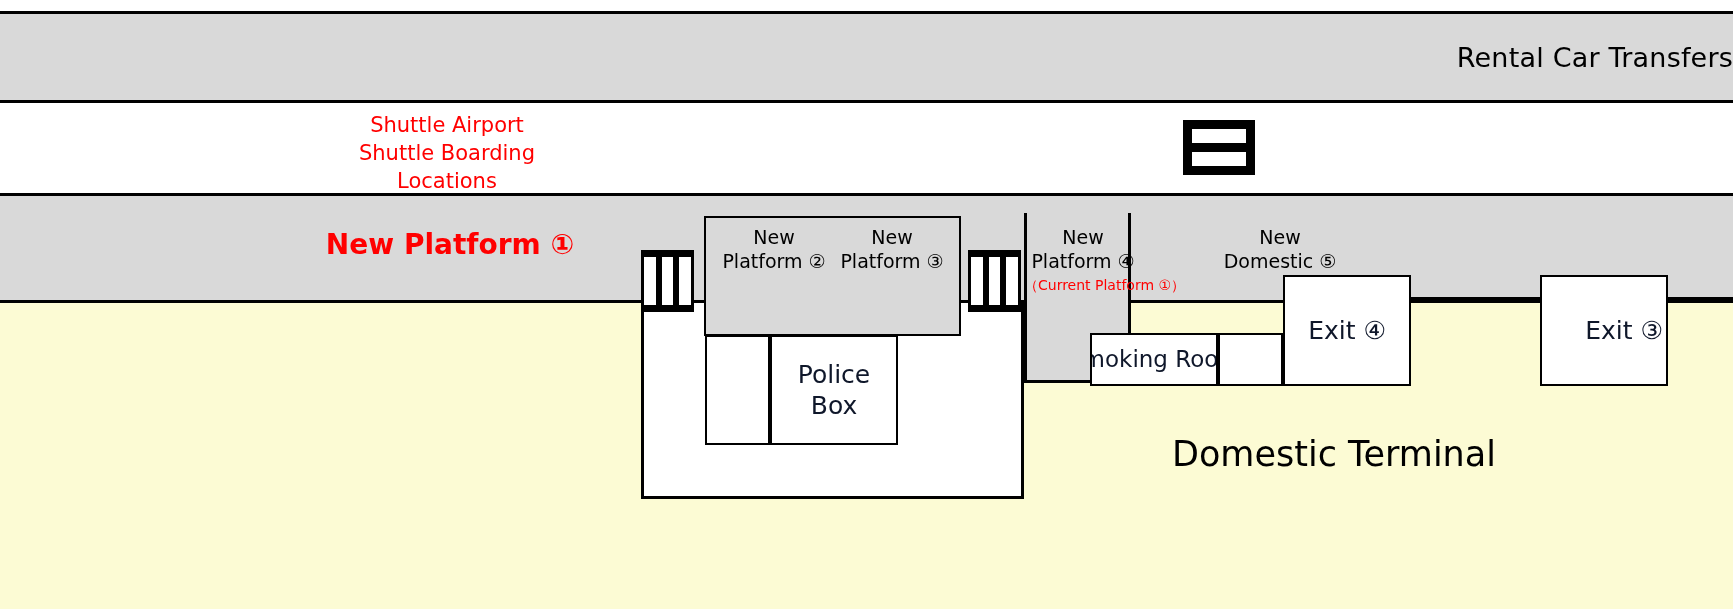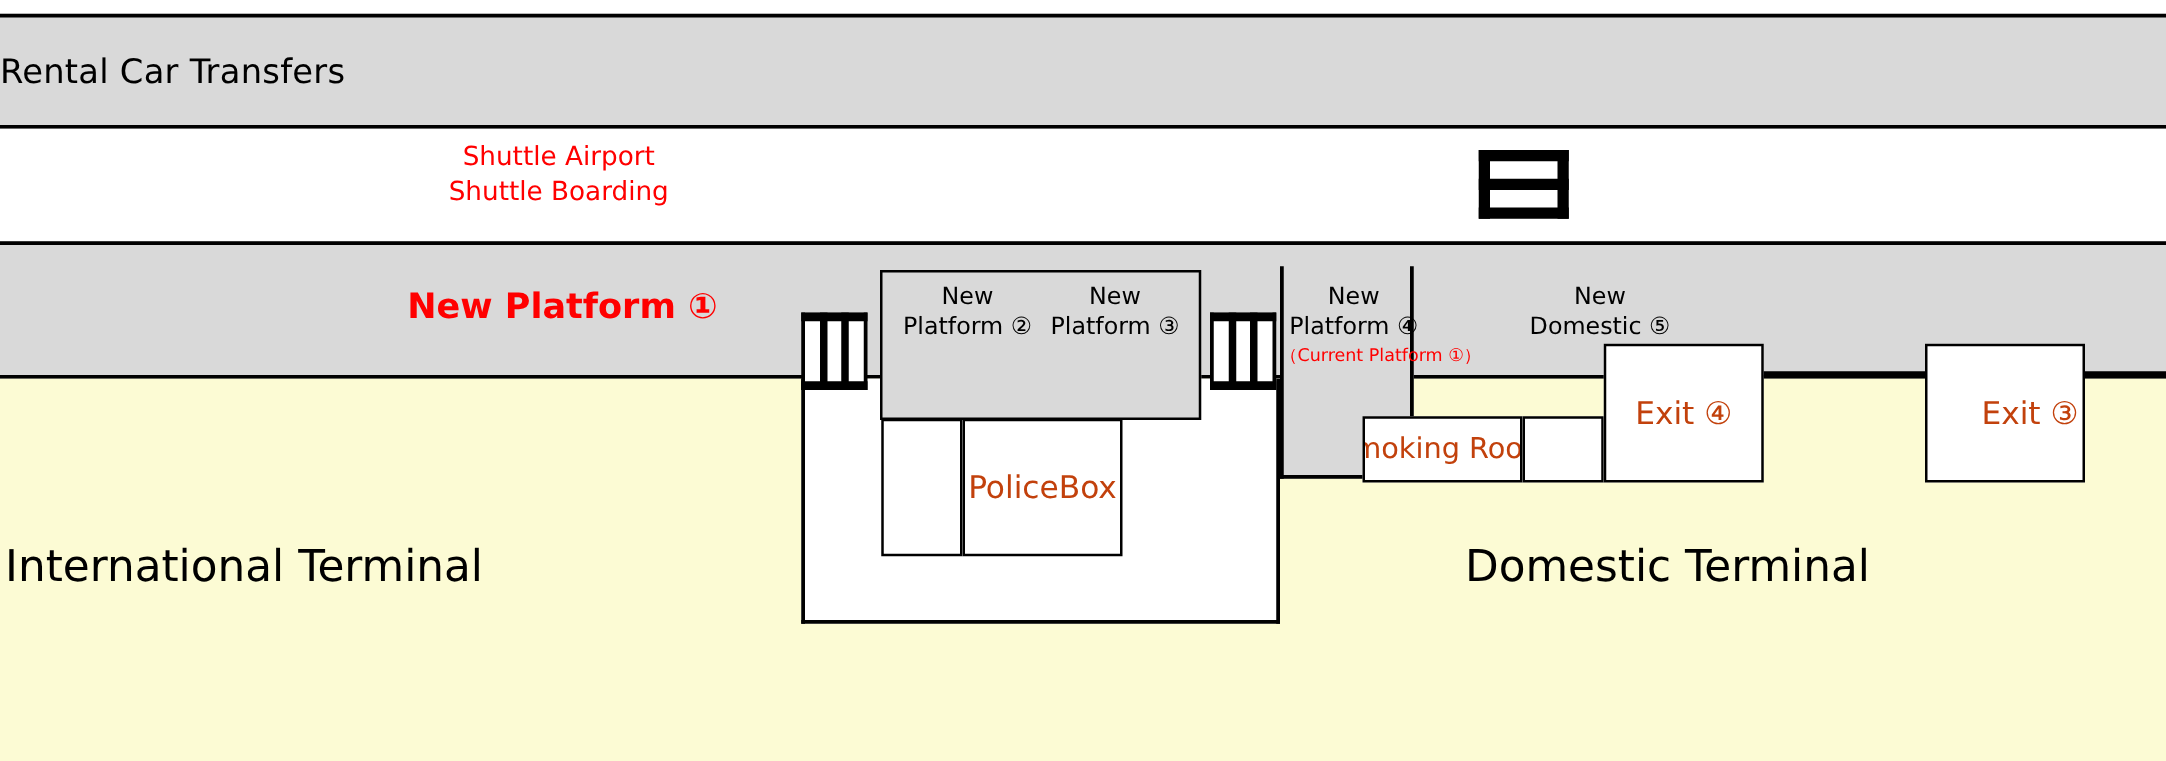--- a/index.html
+++ b/index.html
@@ -22,21 +22,21 @@
 
   
   .abs { position: absolute; box-sizing: border-box; }
 
   
   .band-rental {
     left: 0; top: 11px; width: 1733px; height: 92px;
     background: #d9d9d9;
     border-top: 3px solid #000;
     border-bottom: 3px solid #000;
-    display: flex; align-items: center; justify-content: flex-start;
+    display: flex; align-items: center; justify-content: flex-end;
   }
   .band-rental-label {
     font-size: 27px;
     color: #000;
     letter-spacing: .2px;
   }
 
   
   .band-white {
     left: 0; top: 103px; width: 1733px; height: 90px;
@@ -146,21 +146,21 @@
   }
 
   
   .room-box {
     background: #ffffff;
     border: 2px solid #000;
     display: flex;
     align-items: center;
     justify-content: center;
     text-align: center;
-    color: #c2410c;
+    color: #0f172a;
     overflow: hidden;
     white-space: nowrap;
   }
 
   .room-label-lg { font-size: 25px; line-height: 1.25; }
   .room-label-md { font-size: 23px; line-height: 1.2; }
 
   
   .terminal-name {
     position: absolute;
@@ -179,38 +179,39 @@
 
   <div class="abs band-rental">
     <span class="band-rental-label">Rental Car Transfers</span>
   </div>
 
   <div class="abs band-white"></div>
 
   <div class="abs red-heading">
     <div>Shuttle Airport</div>
     <div>Shuttle Boarding</div>
+    <div>Locations</div>
   </div>
 
   <div class="abs ladder" style="left:1183px; top:120px; width:72px; height:55px;">
     <div class="rail l"></div>
     <div class="rail r"></div>
     <div class="rung" style="top:0;"></div>
     <div class="rung" style="top:23px;"></div>
     <div class="rung" style="top:46px;"></div>
   </div>
 
   <div class="abs band-road"></div>
 
   <div class="abs ground-yellow"></div>
 
   <div class="abs building-center"></div>
 
   <div class="abs room-box" style="left:705px; top:335px; width:65px; height:110px;"></div>
-  <div class="abs room-box room-label-lg" style="left:770px; top:335px; width:128px; height:110px; flex-direction:row;">
+  <div class="abs room-box room-label-lg" style="left:770px; top:335px; width:128px; height:110px; flex-direction:column;">
     <span>Police</span>
     <span>Box</span>
   </div>
 
   <div class="abs plat23-block"></div>
 
   <div class="abs plat45-block"></div>
 
   <div class="abs crosswalk" style="left:641px; top:250px; width:53px; height:62px;">
     <div class="stripe"></div>
@@ -261,17 +262,16 @@
     <span>Exit ④</span>
   </div>
 
   <div class="abs room-box room-label-lg" style="left:1540px; top:275px; width:128px; height:111px;padding-left:40px;">
     <span>Exit ③</span>
   </div>
 
   <div class="abs hline" style="left:1411px; top:297px; width:129px; height:5px;"></div>
   <div class="abs hline" style="left:1668px; top:297px; width:65px; height:5px;"></div>
 
-  <div class="terminal-name" style="left:4px; top:434px;">International Terminal</div>
 
   <div class="terminal-name" style="left:1172px; top:434px;">Domestic Terminal</div>
 
 </div>
 
 </body></html>

